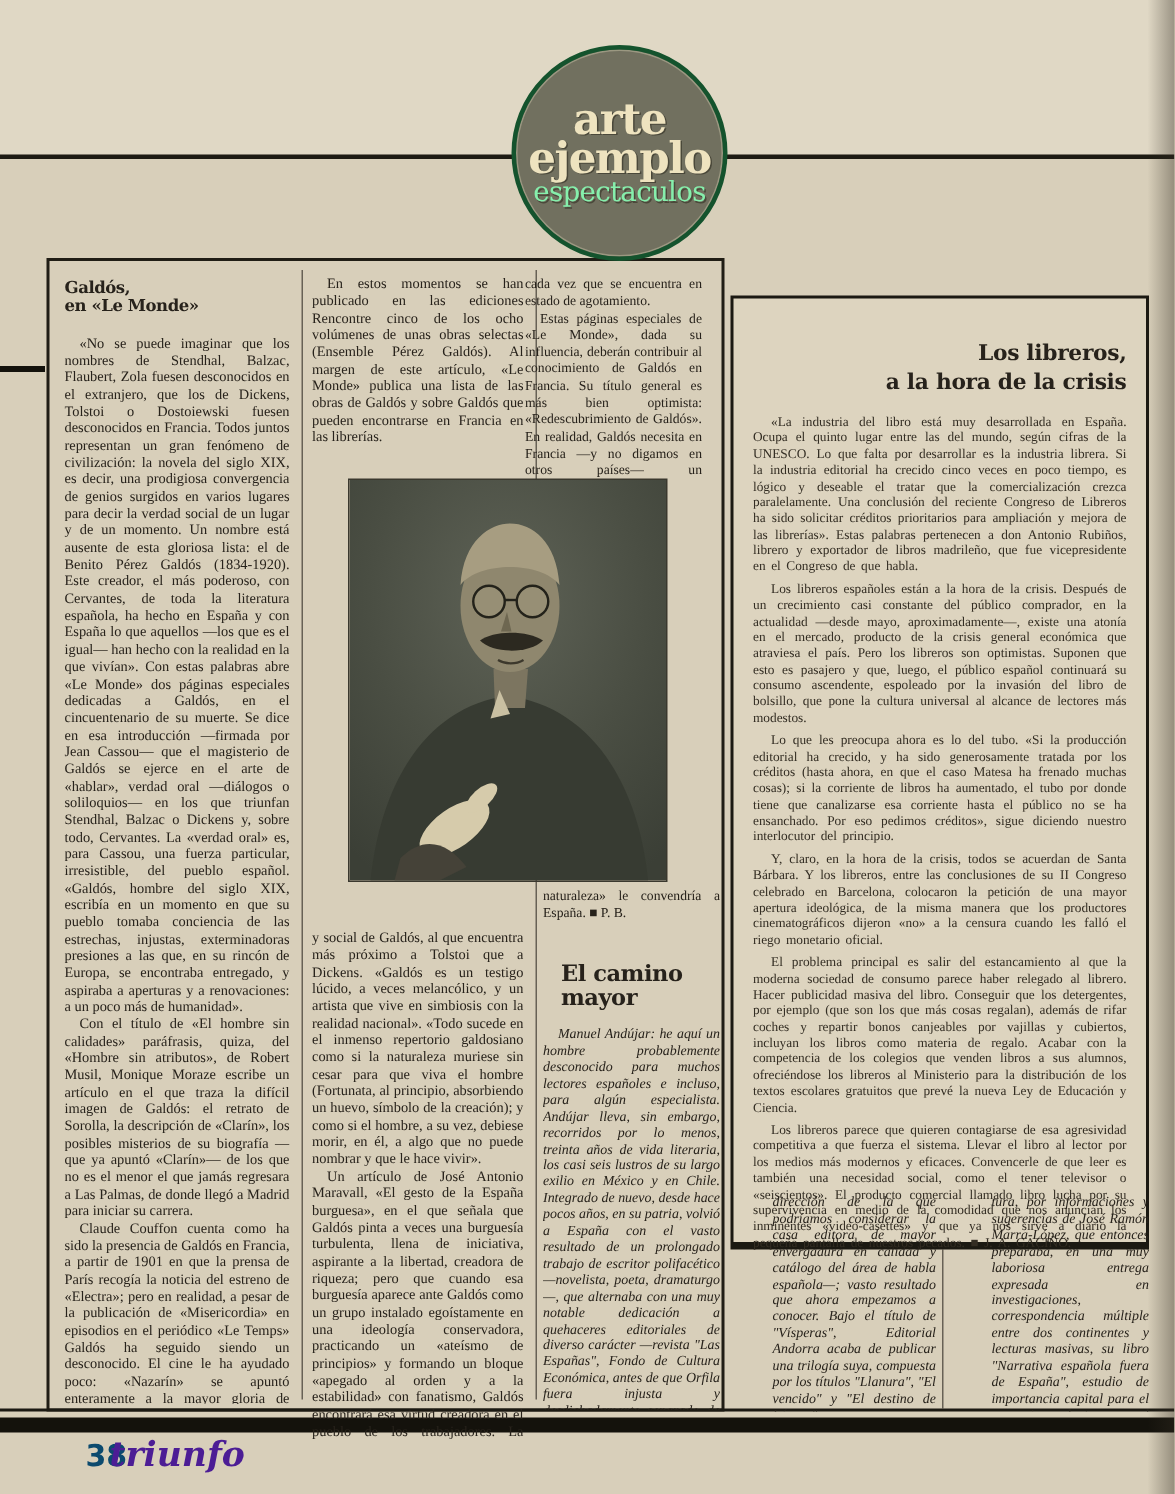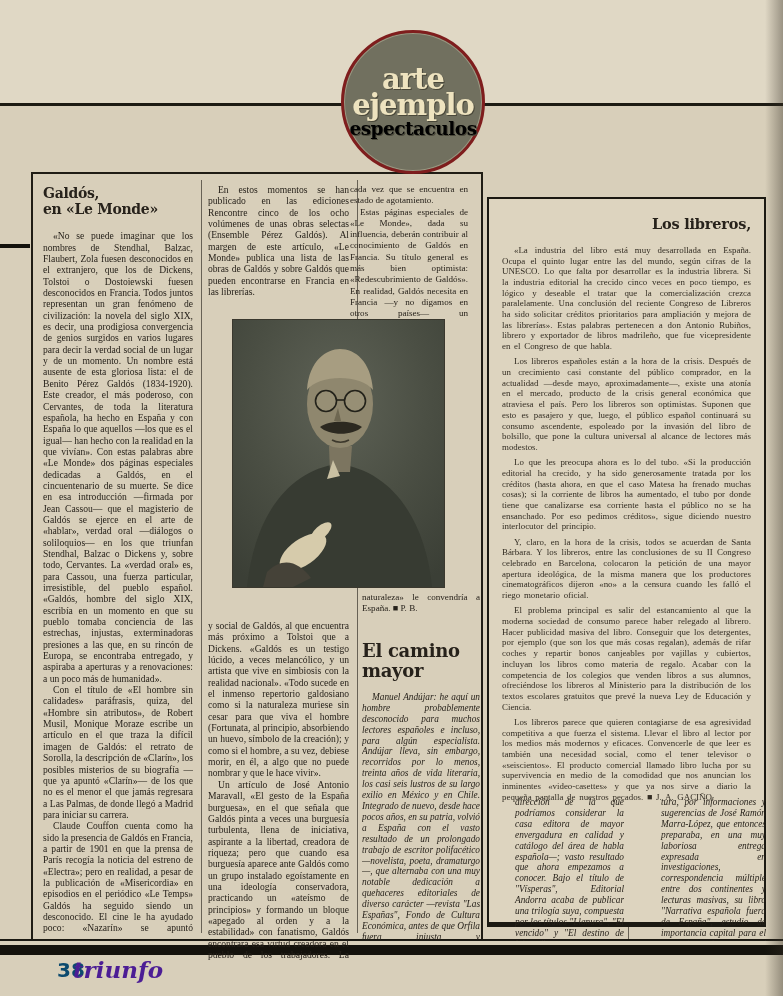--- a/index.html
+++ b/index.html
@@ -6,58 +6,58 @@
   #stage{position:relative;width:783px;height:996px;margin:0 auto;background:#d8cfba;
          font-family:"Liberation Serif",serif;color:#27221b;overflow:hidden;}
   .topband{position:absolute;left:0;top:0;width:783px;height:103px;background:#e0d8c5;}
   .rule{position:absolute;left:0;top:103px;width:783px;height:3px;background:#1d1b13;}
   .edge{position:absolute;right:0;top:0;width:18px;height:996px;z-index:20;
         background:linear-gradient(to right,rgba(80,70,55,0),rgba(50,44,34,0.40));}
   .foldmark{position:absolute;left:0;top:244px;width:30px;height:4px;background:#14120c;}
 
   
   .badge{position:absolute;left:341px;top:30px;width:138px;height:138px;border-radius:50%;
-         background:#71705f;border:3px solid #7f1d1d;z-index:5;display:flex;flex-direction:column;
+         background:#71705f;border:3px solid #14532d;z-index:5;display:flex;flex-direction:column;
          align-items:center;justify-content:center;box-shadow:0 0 0 1px rgba(235,226,195,.35) inset;}
   .badge .b1,.badge .b2{font-family:"DejaVu Serif",serif;font-weight:bold;font-size:29px;line-height:.92;
          color:#eee3bf;letter-spacing:-1px;text-shadow:1px 1px 0 #4a483a;}
-  .badge .b3{font-family:"DejaVu Serif",serif;font-weight:bold;font-size:18.5px;line-height:1.05;
-         color:#000000;letter-spacing:-0.5px;text-shadow:1px 1px 0 #4a483a;}
+  .badge .b3{font-family:"DejaVu Serif",serif;font-weight:normal;font-size:18.5px;line-height:1.05;
+         color:#86efac;letter-spacing:-0.5px;text-shadow:1px 1px 0 #4a483a;}
 
   
   .frame{position:absolute;left:31px;top:172px;width:452px;height:769px;border:2px solid #201d15;box-sizing:border-box;}
   .vsep{position:absolute;width:1px;background:#2b271e;opacity:.65;z-index:1;}
   #sep1{left:201px;top:180px;height:753px;}
   #sep2{left:357px;top:180px;height:753px;}
   #botsep{left:628px;top:799px;height:140px;}
 
   .col{position:absolute;text-align:justify;z-index:2;}
   .bodytext{font-size:9.6px;line-height:11.35px;}
   .narrow{font-size:9.1px;line-height:11.3px;}
   p{margin:0;}
   p.ind{text-indent:10px;}
-  .galdos-title{font-family:"DejaVu Serif",serif;font-weight:bold;font-size:14px;line-height:1.12;
+  .galdos-title{font-family:"DejaVu Serif",serif;font-weight:bold;font-size:11px;line-height:1.12;
                 text-align:left;margin-bottom:13px;letter-spacing:-0.3px;}
   #col1{left:43px;top:186px;width:150px;height:750px;overflow:hidden;}
   #col2top{left:208px;top:184px;width:141px;height:134px;overflow:hidden;}
   #col3top{left:350px;top:184px;width:118px;height:134px;overflow:hidden;}
   #col2bot{left:208px;top:620px;width:141px;height:341px;overflow:hidden;}
   #col3bot{left:362px;top:592px;width:118px;height:348px;overflow:hidden;}
-  .camino-title{font-family:"DejaVu Serif",serif;font-weight:bold;font-size:18px;line-height:1.12;
-                text-align:left;margin:26px 0 11px;letter-spacing:-0.3px;}
+  .camino-title{font-family:"DejaVu Serif",serif;font-weight:bold;font-size:15px;line-height:1.12;
+                text-align:left;margin:26px 12px 11px;letter-spacing:-0.3px;}
   .italic{font-style:italic;font-size:9.3px;line-height:10.9px;}
 
   
   #photo{position:absolute;left:233px;top:320px;width:211px;height:267px;z-index:3;
          outline:1px solid #3a382e;}
 
   
-  .box{position:absolute;left:487px;top:197px;width:279px;height:730px;background:#ddd4bf;
+  .box{position:absolute;left:487px;top:197px;width:279px;height:636px;background:#ddd4bf;
        border:2px solid #1b1912;border-bottom-width:5px;box-sizing:border-box;
-       padding:16px 13px;z-index:2;}
+       padding:28px 13px;z-index:2;}
   .box-title{text-align:right;font-family:"DejaVu Serif",serif;font-weight:bold;font-size:14.5px;
              line-height:1.3;margin-bottom:11px;letter-spacing:-0.2px;}
   .box p{font-size:8.9px;line-height:10.7px;margin:0 0 4.5px;text-indent:12px;
          text-align:justify;word-spacing:1.5px;color:#332d23;}
 
   
   #bot1{left:487px;top:797px;width:137px;height:144px;overflow:hidden;}
   #bot2{left:633px;top:797px;width:133px;height:144px;overflow:hidden;}
   #bot1 p,#bot2 p{text-align:justify;margin-left:28px;}
 
@@ -143,20 +143,21 @@
     <div class="camino-title">
       <div>El camino</div>
       <div>mayor</div>
     </div>
     <p class="italic ind">Manuel Andújar: he aquí un hombre probablemente desconocido para muchos lectores españoles e incluso, para algún especialista. Andújar lleva, sin embargo, recorridos por lo menos, treinta años de vida literaria, los casi seis lustros de su largo exilio en México y en Chile. Integrado de nuevo, desde hace pocos años, en su patria, volvió a España con el vasto resultado de un prolongado trabajo de escritor polifacético —novelista, poeta, dramaturgo—, que alternaba con una muy notable dedicación a quehaceres editoriales de diverso carácter —revista "Las Españas", Fondo de Cultura Económica, antes de que Orfila fuera injusta y desdichadamente separado de la</p>
   </div>
 
   <div class="box">
     <div class="box-title">
       <div>Los libreros,</div>
+      <div>a la hora de la crisis</div>
     </div>
     <p>«La industria del libro está muy desarrollada en España. Ocupa el quinto lugar entre las del mundo, según cifras de la UNESCO. Lo que falta por desarrollar es la industria librera. Si la industria editorial ha crecido cinco veces en poco tiempo, es lógico y deseable el tratar que la comercialización crezca paralelamente. Una conclusión del reciente Congreso de Libreros ha sido solicitar créditos prioritarios para ampliación y mejora de las librerías». Estas palabras pertenecen a don Antonio Rubiños, librero y exportador de libros madrileño, que fue vicepresidente en el Congreso de que habla.</p>
     <p>Los libreros españoles están a la hora de la crisis. Después de un crecimiento casi constante del público comprador, en la actualidad —desde mayo, aproximadamente—, existe una atonía en el mercado, producto de la crisis general económica que atraviesa el país. Pero los libreros son optimistas. Suponen que esto es pasajero y que, luego, el público español continuará su consumo ascendente, espoleado por la invasión del libro de bolsillo, que pone la cultura universal al alcance de lectores más modestos.</p>
     <p>Lo que les preocupa ahora es lo del tubo. «Si la producción editorial ha crecido, y ha sido generosamente tratada por los créditos (hasta ahora, en que el caso Matesa ha frenado muchas cosas); si la corriente de libros ha aumentado, el tubo por donde tiene que canalizarse esa corriente hasta el público no se ha ensanchado. Por eso pedimos créditos», sigue diciendo nuestro interlocutor del principio.</p>
     <p>Y, claro, en la hora de la crisis, todos se acuerdan de Santa Bárbara. Y los libreros, entre las conclusiones de su II Congreso celebrado en Barcelona, colocaron la petición de una mayor apertura ideológica, de la misma manera que los productores cinematográficos dijeron «no» a la censura cuando les falló el riego monetario oficial.</p>
     <p>El problema principal es salir del estancamiento al que la moderna sociedad de consumo parece haber relegado al librero. Hacer publicidad masiva del libro. Conseguir que los detergentes, por ejemplo (que son los que más cosas regalan), además de rifar coches y repartir bonos canjeables por vajillas y cubiertos, incluyan los libros como materia de regalo. Acabar con la competencia de los colegios que venden libros a sus alumnos, ofreciéndose los libreros al Ministerio para la distribución de los textos escolares gratuitos que prevé la nueva Ley de Educación y Ciencia.</p>
     <p>Los libreros parece que quieren contagiarse de esa agresividad competitiva a que fuerza el sistema. Llevar el libro al lector por los medios más modernos y eficaces. Convencerle de que leer es también una necesidad social, como el tener televisor o «seiscientos». El producto comercial llamado libro lucha por su supervivencia en medio de la comodidad que nos anuncian los inminentes «video-casettes» y que ya nos sirve a diario la pequeña pantalla de nuestros pecados. ■ J. A. GACIÑO.</p>
   </div>
 
   <div class="col" id="bot1">

